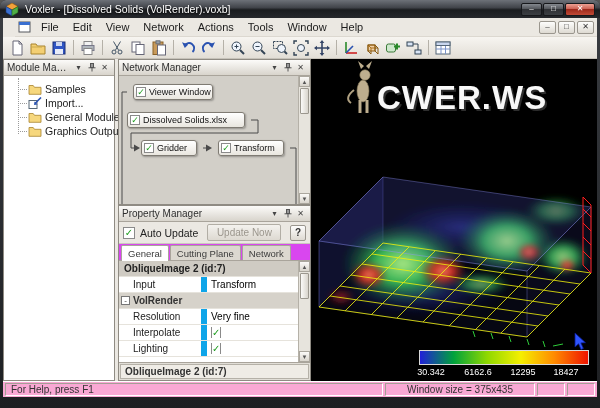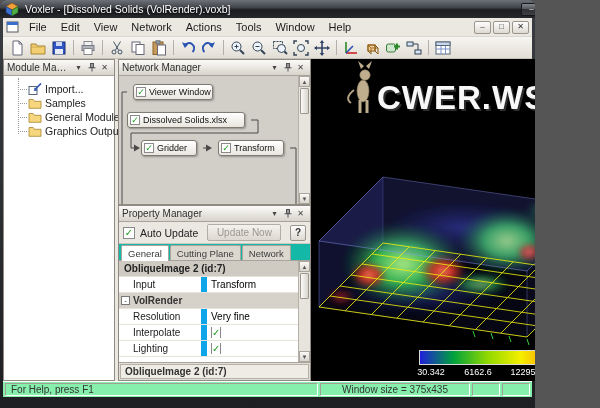--- a/index.html
+++ b/index.html
@@ -1,37 +1,37 @@
 <!DOCTYPE html>
 <html><head>
 <meta charset="utf-8">
 <style>
   * { box-sizing: border-box; margin: 0; padding: 0; }
   html,body { background:#555; }
   body { font-family:"Liberation Sans","DejaVu Sans",sans-serif; -webkit-user-select:none; user-select:none; cursor:default; }
 
-  #win { position:relative; width:535px; height:408px; overflow:hidden;
+  #win { position:relative; width:600px; height:408px; overflow:hidden;
          background:linear-gradient(#3a3d42,#1d1f22); border-radius:6px 6px 0 0;padding-left:42px; }
 
   
   .titlebar { position:absolute; left:0; top:0; width:600px; height:18px;
     background:linear-gradient(#6d7178 0%,#41444a 42%,#1a1c1f 55%,#26282c 100%);
     display:flex; align-items:center; padding:0 5px; border-radius:6px 6px 0 0; }
   .title-text { color:#fff; font-size:10.5px; margin-left:4px; text-shadow:0 1px 2px #000;
     white-space:nowrap; overflow:hidden; }
   .win-btns { margin-left:auto; display:flex; gap:1px; }
   .wbtn { width:21px; height:13px; display:flex; align-items:center; justify-content:center;
     color:#fff; font-size:8px; line-height:8px; border:1px solid #17181b; border-radius:2px;
     background:linear-gradient(#85898f,#4c4f54 50%,#2f3135 50%,#3c3f43); }
   .wbtn.close { width:30px; background:linear-gradient(#eda093,#c95a4c 50%,#9e2a1c 50%,#c14a36); }
 
   
   .client { position:absolute; left:3px; right:3px; top:18px; bottom:11px; background:#ebe8e2; }
 
-  .menubar { position:absolute; left:0; right:0; top:0; height:19px; display:flex; align-items:center;
+  .menubar { position:absolute; left:12px; right:0; top:0; height:19px; display:flex; align-items:center;
     padding:0 3px; font-size:11px; color:#1b1b1b; border-bottom:1px solid #dcd8d0; }
   .menu-item { padding:2px 7px; border-radius:2px; }
   .mdi-icon { width:14px; height:13px; display:inline-flex; margin-right:2px; }
   .mdi-btns { margin-left:auto; display:flex; gap:2px; }
   .mdi-btn { width:17px; height:13px; border:1px solid #9a968e; border-radius:2px; color:#333;
     background:linear-gradient(#fdfdfc,#dedad2); font-size:8px; line-height:8px;
     display:flex; align-items:center; justify-content:center; }
 
   .toolbar { position:absolute; left:0; right:0; top:19px; height:22px; display:flex; align-items:center;
     padding:0 4px; gap:1px; background:linear-gradient(#f7f5f1,#e2ded6); border-bottom:1px solid #c6c2b9; }
@@ -69,21 +69,21 @@
   .pm-controls { flex:0 0 22px; display:flex; align-items:center; gap:5px; padding:0 4px;
     background:#ebe8e2; border-bottom:1px solid #cbc7be; font-size:10.5px; color:#222; }
   .gcheck { width:12px; height:12px; background:#fff; border:1px solid #8a8a8a; color:#1f9e1f;
     font-weight:bold; font-size:10px; line-height:10px; text-align:center; flex:0 0 12px; }
   .btn-update { width:74px; height:17px; font-size:10px; color:#9b968d; background:linear-gradient(#f4f2ee,#ddd9d1);
     border:1px solid #b2aea5; border-radius:2px; display:flex; align-items:center; justify-content:center; margin-left:4px; }
   .btn-help { width:16px; height:16px; margin-left:auto; font-size:10px; font-weight:bold; color:#333;
     background:linear-gradient(#fdfdfc,#dedad2); border:1px solid #9a968e; border-radius:2px;
     display:flex; align-items:center; justify-content:center; }
   .pm-tabs { flex:0 0 17px; display:flex; align-items:flex-end; gap:1px; padding:0 2px;
-    background:#14b8a6; border-bottom:1px solid #a9a49b; font-size:9.5px; color:#3c3c3c; }
+    background:#d946ef; border-bottom:1px solid #a9a49b; font-size:9.5px; color:#3c3c3c; }
   .tab { padding:2px 6px 1px; background:#dcd8d0; border:1px solid #a9a49b; border-bottom:none;
     border-radius:2px 2px 0 0; white-space:nowrap; }
   .tab.active { background:#fff; position:relative; margin-bottom:-1px; padding-bottom:2px; }
   .pm-grid { flex:1; position:relative; background:#fff; font-size:10px; overflow:hidden; }
   .prow { display:flex; align-items:center; height:16px; border-bottom:1px solid #e6e3dc; padding-right:13px; }
   .pname { flex:0 0 88px; padding-left:14px; border-right:6px solid #0ea5e9; color:#222;
     white-space:nowrap; overflow:hidden; align-self:stretch; display:flex; align-items:center; }
   .pval { flex:1; padding-left:4px; color:#000; white-space:nowrap; overflow:hidden; }
   .prow.object { background:#cfcbc3; font-weight:bold; color:#222; padding-left:5px; }
   .prow.section { background:#d6d2ca; font-weight:bold; color:#333; padding-left:2px; gap:3px; }
@@ -102,21 +102,21 @@
 
   
   .viewport { position:absolute; left:308px; top:0; width:286px; height:322px; background:#000; overflow:hidden; }
   .scene { position:absolute; left:0; top:0; }
   .legend-title { position:absolute; left:3px; top:272px; color:#fff; font-size:15px; white-space:nowrap; }
   .colorbar { position:absolute; left:108px; top:291px; width:170px; height:15px; border:1px solid #d8d8d8; }
   .ltick { position:absolute; top:308px; color:#fff; font-size:9px; transform:translateX(-50%); white-space:nowrap; }
   .cursor { position:absolute; left:263px; top:273px; }
 
   
-  .statusbar { position:absolute; left:0; right:0; bottom:0; height:16px; background:#86efac;
+  .statusbar { position:absolute; left:0; right:0; bottom:0; height:16px; background:#f9a8d4;
     border-top:1px solid #fff; display:flex; align-items:stretch; gap:2px; padding:1px 2px; font-size:10px; color:#333; }
   .spane { border:1px solid; border-color:#a49f96 #ffffff #ffffff #a49f96; display:flex; align-items:center; padding:0 5px; }
   .spane.grow { flex:1; }
   .spane.size { width:150px; justify-content:center; }
   .spane.s1 { width:28px; }
 </style>
 </head>
 <body>
 
 <div id="win">
@@ -312,34 +312,34 @@
                 <line x1="4" y1="4.8" x2="4" y2="8.5" stroke="#555"></line>
               </svg>
             </span>
           <span class="phbtn">✕</span>
         </div>
         <div class="tree">
           <span class="treeline"></span>
           <div class="titem">
             <span class="ticon">
                 <svg width="14" height="12" viewBox="0 0 14 12">
+                  <path d="M1 2.5h4.2l1.3 1.8H13v7H1z" fill="#f6d77d" stroke="#a8842f" stroke-width="0.8"></path>
+                </svg>
+              </span>
+            <span>Samples</span>
+          </div>
+          <div class="titem">
+            <span class="ticon">
+                <svg width="14" height="12" viewBox="0 0 14 12">
                   <rect x="1" y="3.5" width="8" height="8" fill="#fff" stroke="#567"></rect>
                   <path d="M13 0.5 L7 6.5" stroke="#2a52b0" stroke-width="1.6"></path>
                   <polygon points="6,8 6.6,4.4 9.6,7.4" fill="#2a52b0"></polygon>
                 </svg>
               </span>
             <span>Import...</span>
-          </div>
-          <div class="titem">
-            <span class="ticon">
-                <svg width="14" height="12" viewBox="0 0 14 12">
-                  <path d="M1 2.5h4.2l1.3 1.8H13v7H1z" fill="#f6d77d" stroke="#a8842f" stroke-width="0.8"></path>
-                </svg>
-              </span>
-            <span>Samples</span>
           </div>
           <div class="titem">
             <span class="ticon">
                 <svg width="14" height="12" viewBox="0 0 14 12">
                   <path d="M1 2.5h4.2l1.3 1.8H13v7H1z" fill="#f6d77d" stroke="#a8842f" stroke-width="0.8"></path>
                 </svg>
               </span>
             <span>General Modules</span>
           </div>
           <div class="titem">

